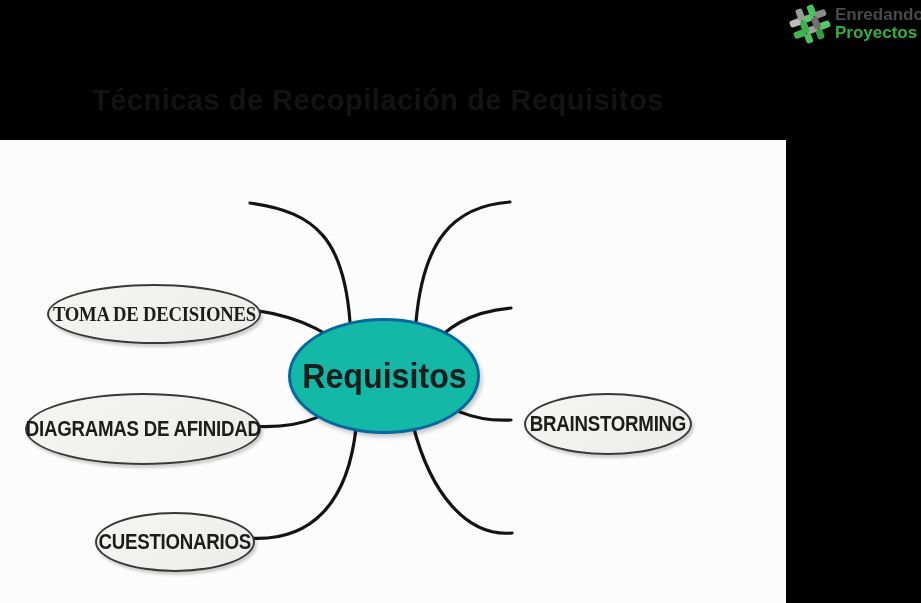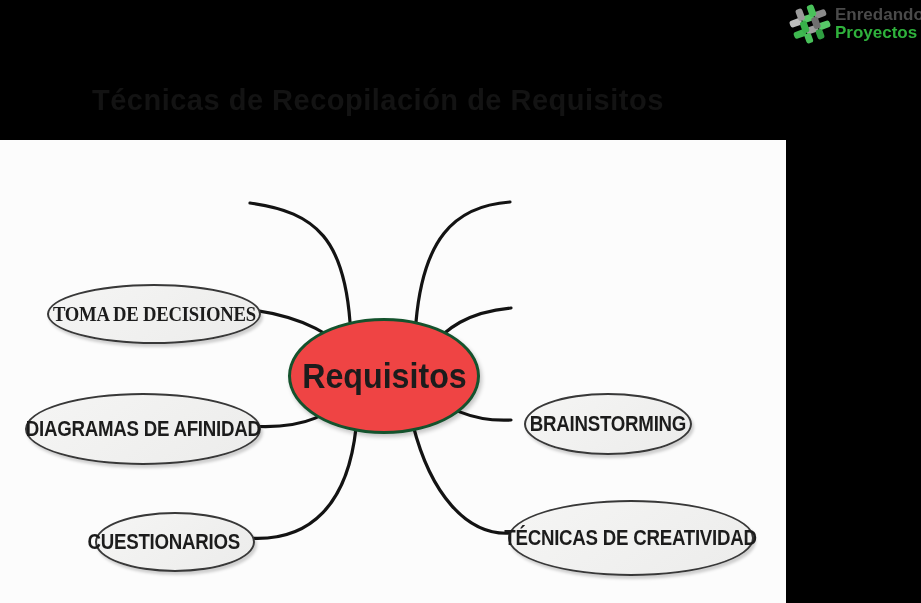--- a/index.html
+++ b/index.html
@@ -28,21 +28,21 @@
     position:absolute;display:flex;align-items:center;justify-content:center;
     border:2px solid #383838;border-radius:50%;
     background:linear-gradient(145deg,#f5f5f4 0%,#ececeb 100%);
     box-shadow:2px 3px 3px rgba(0,0,0,0.18);
   }
   .node .lbl{
     font-weight:bold;color:#1c1c1c;font-size:22px;white-space:nowrap;
     transform:scaleX(0.85);letter-spacing:-0.3px;
   }
   .node-center{
-    background:#ef4444;border:3px solid #14532d;
+    background:#14b8a6;border:3px solid #0369a1;
     box-shadow:2px 3px 4px rgba(0,0,0,0.22);
   }
   .node-center .lbl{font-size:35px;transform:scaleX(0.92);letter-spacing:0;}
 </style>
 </head>
 <body>
 
 <div id="app">
 
   <div class="page-title">Técnicas de Recopilación de Requisitos</div>
@@ -90,25 +90,22 @@
     <div class="node node-center" style="left:288px;top:178px;width:186px;height:110px;">
       <span class="lbl">Requisitos</span>
     </div>
 
     <div class="node" style="left:47px;top:144px;width:210px;height:56px;font-family:Liberation Serif, serif;">
       <span class="lbl">TOMA DE DECISIONES</span>
     </div>
     <div class="node" style="left:25px;top:253px;width:232px;height:68px;">
       <span class="lbl">DIAGRAMAS DE AFINIDAD</span>
     </div>
-    <div class="node" style="left:95px;top:372px;width:156px;height:56px;justify-content:flex-end;">
+    <div class="node" style="left:95px;top:372px;width:156px;height:56px;">
       <span class="lbl">CUESTIONARIOS</span>
     </div>
 
     <div class="node" style="left:524px;top:253px;width:164px;height:58px;">
       <span class="lbl">BRAINSTORMING</span>
     </div>
-    <div class="node" style="left:508px;top:360px;width:242px;height:72px;">
-      <span class="lbl">TÉCNICAS DE CREATIVIDAD</span>
-    </div>
 
   </div>
 </div>
 
 </body></html>

